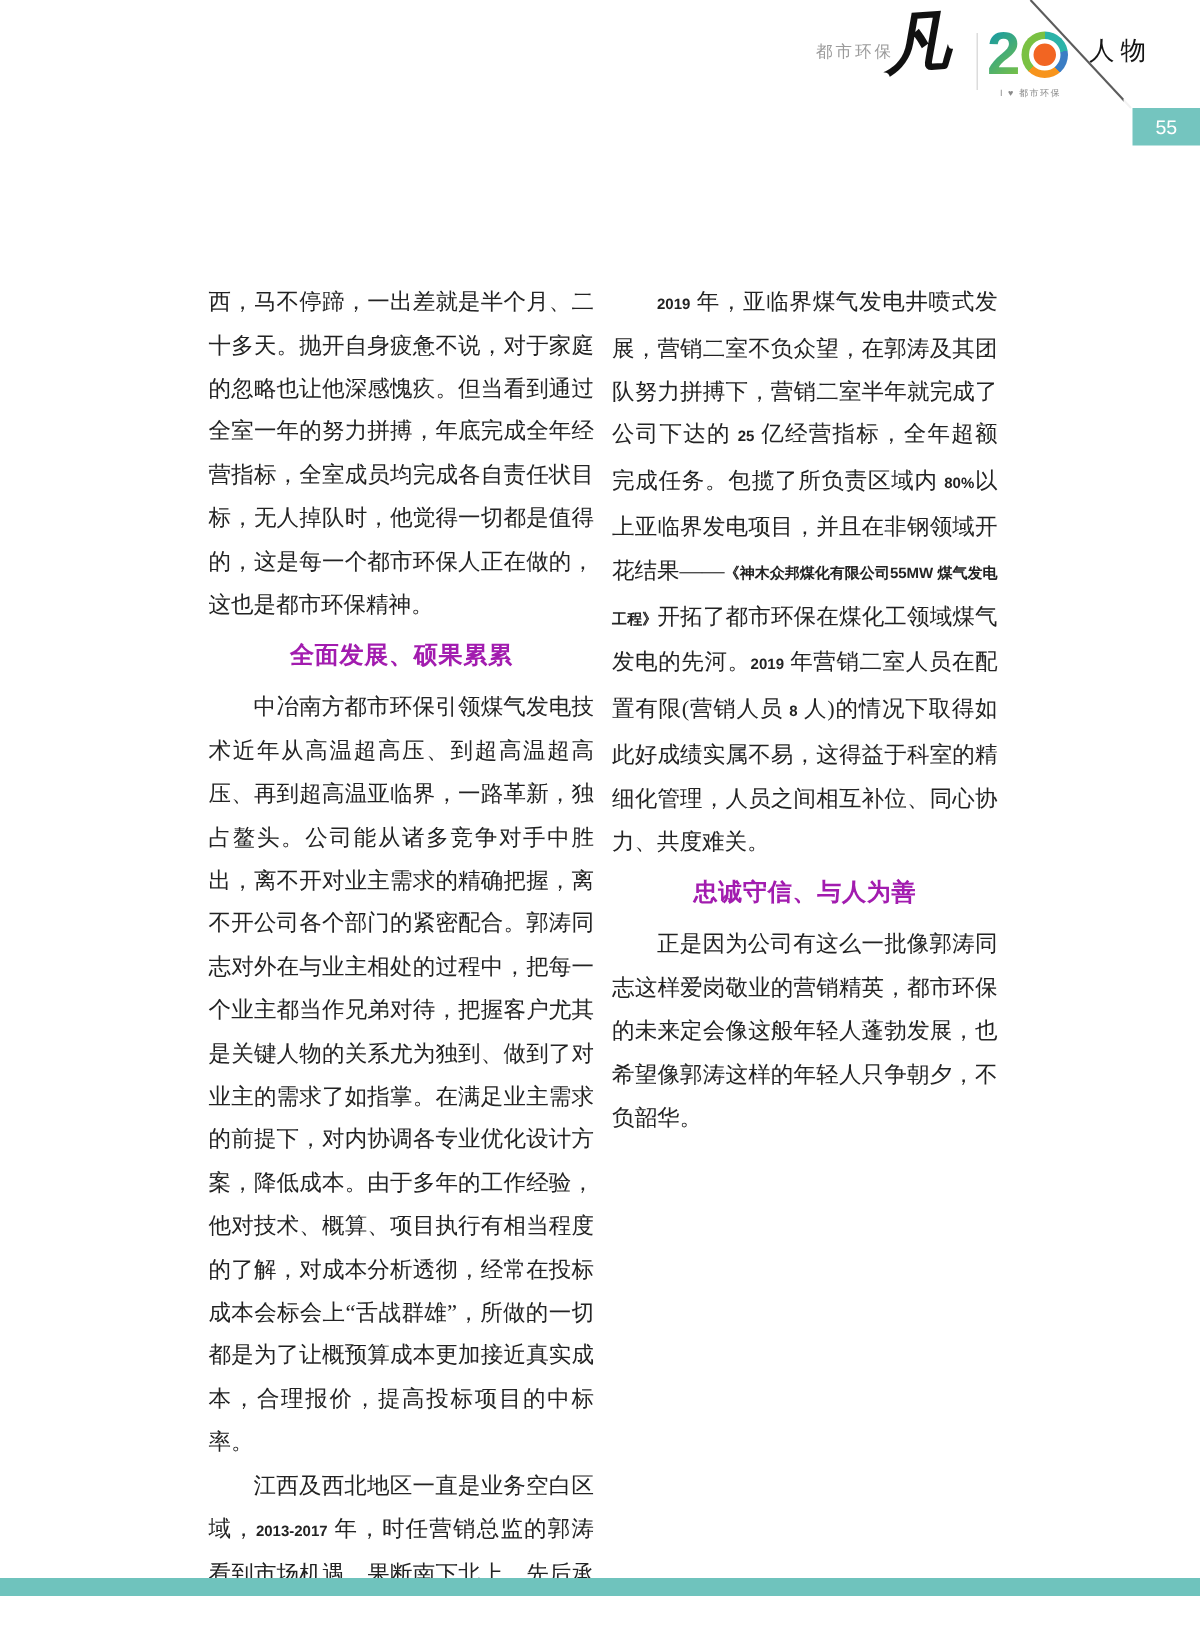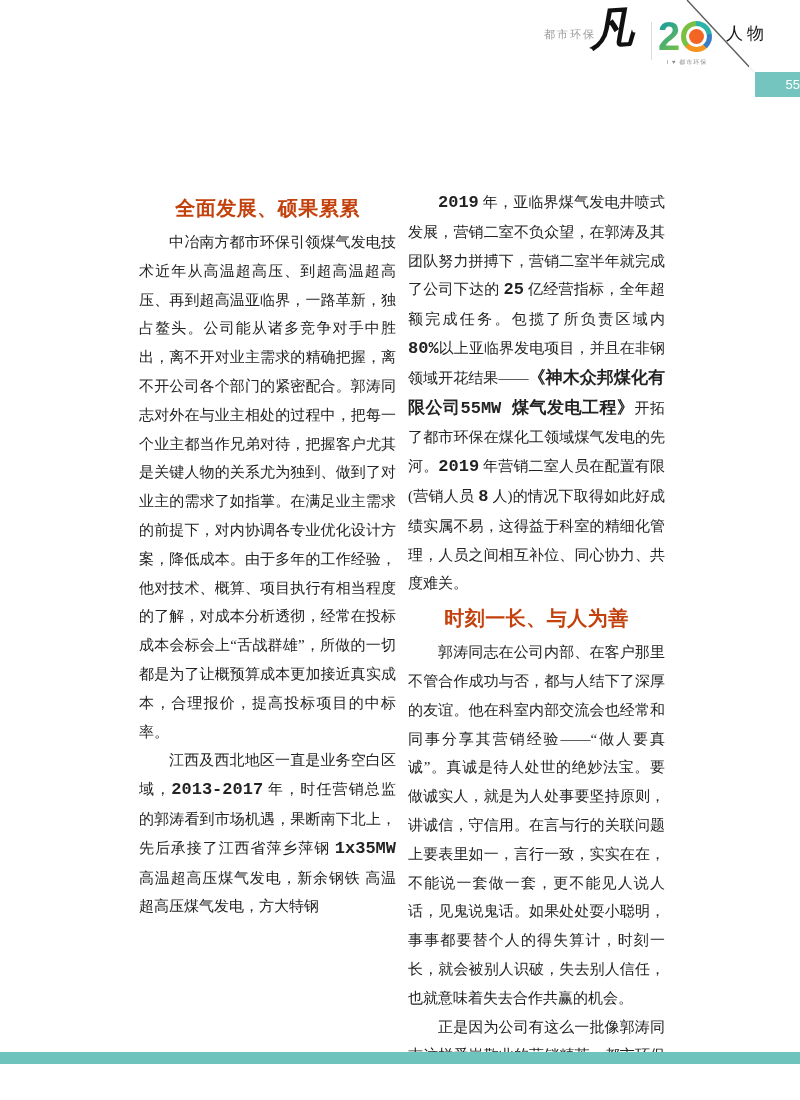--- a/index.html
+++ b/index.html
@@ -53,21 +53,21 @@
   }
   .logo-tagline .heart{color:#d01818;}
   .section-label{
     position:absolute;left:726px;top:22px;
     font-family:"Liberation Sans","DejaVu Sans",sans-serif;
     font-weight:normal;font-size:17px;letter-spacing:4px;color:#151515;
   }
   .corner-svg{position:absolute;left:0;top:0;pointer-events:none;}
   .page-num-box{
     position:absolute;left:755px;top:72px;width:45px;height:25px;
-    display:flex;align-items:center;justify-content:flex-end;
+    display:flex;align-items:center;justify-content:center;
   }
   .page-num-box span{
     color:#ffffff;font-size:13px;
     font-family:"Liberation Sans","DejaVu Sans",sans-serif;
   }
   .corner-chip{
     position:absolute;left:749px;top:66px;width:7px;height:7px;
     background:#ffffff;opacity:.92;
   }
 
@@ -75,26 +75,26 @@
   .col{
     position:absolute;top:188px;width:257px;
     color:#232323;font-size:15px;line-height:28.8px;
     text-align:justify;
   }
   .col-left{left:139px;}
   .col-right{left:408px;}
   .para{margin:0;}
   .para.indent{text-indent:2em;}
   .bnum{
-    font-family:Liberation Mono, monospace;
-    font-weight:bold;font-size:17px;
+    font-family:Liberation Sans, sans-serif;
+    font-weight:bold;font-size:10px;
   }
   .col-heading{
     font-family:"Liberation Sans","DejaVu Sans",sans-serif;
-    font-size:20px;font-weight:bold;color:#c2410c;
+    font-size:16px;font-weight:bold;color:#a21caf;
     text-align:center;margin:9px 0 9px;line-height:22px;
     letter-spacing:.5px;
   }
 
   
   .bottom-bar{
     position:absolute;left:0;top:1052px;width:800px;height:48px;
   }
 </style>
 </head>
@@ -121,26 +121,26 @@
   <svg class="corner-svg" width="800" height="110">
     <line x1="687" y1="0" x2="754" y2="72" stroke="#5c5c5c" stroke-width="1.4"></line>
   </svg>
   <div class="corner-chip"></div>
 
   <div class="page-num-box" id="pageNumBox" style="background: rgb(116, 197, 191);">
     <span>55</span>
   </div>
 
   <div class="col col-left">
+      <p class="para"><span>西，马不停蹄，一出差就是半个月、二十多天。抛开自身疲惫不说，对于家庭的忽略也让他深感愧疚。但当看到通过全室一年的努力拼搏，年底完成全年经营指标，全室成员均完成各自责任状目标，无人掉队时，他觉得一切都是值得的，这是每一个都市环保人正在做的，这也是都市环保精神。</span></p>
       <h3 class="col-heading">全面发展、硕果累累</h3>
       <p class="para indent"><span>中冶南方都市环保引领煤气发电技术近年从高温超高压、到超高温超高压、再到超高温亚临界，一路革新，独占鳌头。公司能从诸多竞争对手中胜出，离不开对业主需求的精确把握，离不开公司各个部门的紧密配合。郭涛同志对外在与业主相处的过程中，把每一个业主都当作兄弟对待，把握客户尤其是关键人物的关系尤为独到、做到了对业主的需求了如指掌。在满足业主需求的前提下，对内协调各专业优化设计方案，降低成本。由于多年的工作经验，他对技术、概算、项目执行有相当程度的了解，对成本分析透彻，经常在投标成本会标会上“舌战群雄”，所做的一切都是为了让概预算成本更加接近真实成本，合理报价，提高投标项目的中标率。</span></p>
       <p class="para indent"><span>江西及西北地区一直是业务空白区域，</span><span class="bnum">2013-2017</span><span> 年，时任营销总监的郭涛看到市场机遇，果断南下北上，先后承接了江西省萍乡萍钢 </span><span class="bnum">1x35MW</span><span> 高温超高压煤气发电，新余钢铁 </span><span> 高温超高压煤气发电，方大特钢 </span></p>
     </div>
   <div class="col col-right">
       <p class="para indent"><span class="bnum">2019</span><span> 年，亚临界煤气发电井喷式发展，营销二室不负众望，在郭涛及其团队努力拼搏下，营销二室半年就完成了公司下达的 </span><span class="bnum">25</span><span> 亿经营指标，全年超额完成任务。包揽了所负责区域内 </span><span class="bnum">80%</span><span>以上亚临界发电项目，并且在非钢领域开花结果——</span><span class="bnum">《神木众邦煤化有限公司55MW 煤气发电工程》</span><span>开拓了都市环保在煤化工领域煤气发电的先河。</span><span class="bnum">2019</span><span> 年营销二室人员在配置有限(营销人员 </span><span class="bnum">8</span><span> 人)的情况下取得如此好成绩实属不易，这得益于科室的精细化管理，人员之间相互补位、同心协力、共度难关。</span></p>
-      <h3 class="col-heading">时刻一长、与人为善</h3>
-      <p class="para indent"><span>郭涛同志在公司内部、在客户那里不管合作成功与否，都与人结下了深厚的友谊。他在科室内部交流会也经常和同事分享其营销经验——“做人要真诚”。真诚是待人处世的绝妙法宝。要做诚实人，就是为人处事要坚持原则，讲诚信，守信用。在言与行的关联问题上要表里如一，言行一致，实实在在，不能说一套做一套，更不能见人说人话，见鬼说鬼话。如果处处耍小聪明，事事都要替个人的得失算计，时刻一长，就会被别人识破，失去别人信任，也就意味着失去合作共赢的机会。</span></p>
+      <h3 class="col-heading">忠诚守信、与人为善</h3>
       <p class="para indent"><span>正是因为公司有这么一批像郭涛同志这样爱岗敬业的营销精英，都市环保的未来定会像这般年轻人蓬勃发展，也希望像郭涛这样的年轻人只争朝夕，不负韶华。</span></p>
     </div>
 
   <div class="bottom-bar" id="bottomBar" style="background: rgb(111, 195, 189);"></div>
 
 </div>
 
 </body></html>

